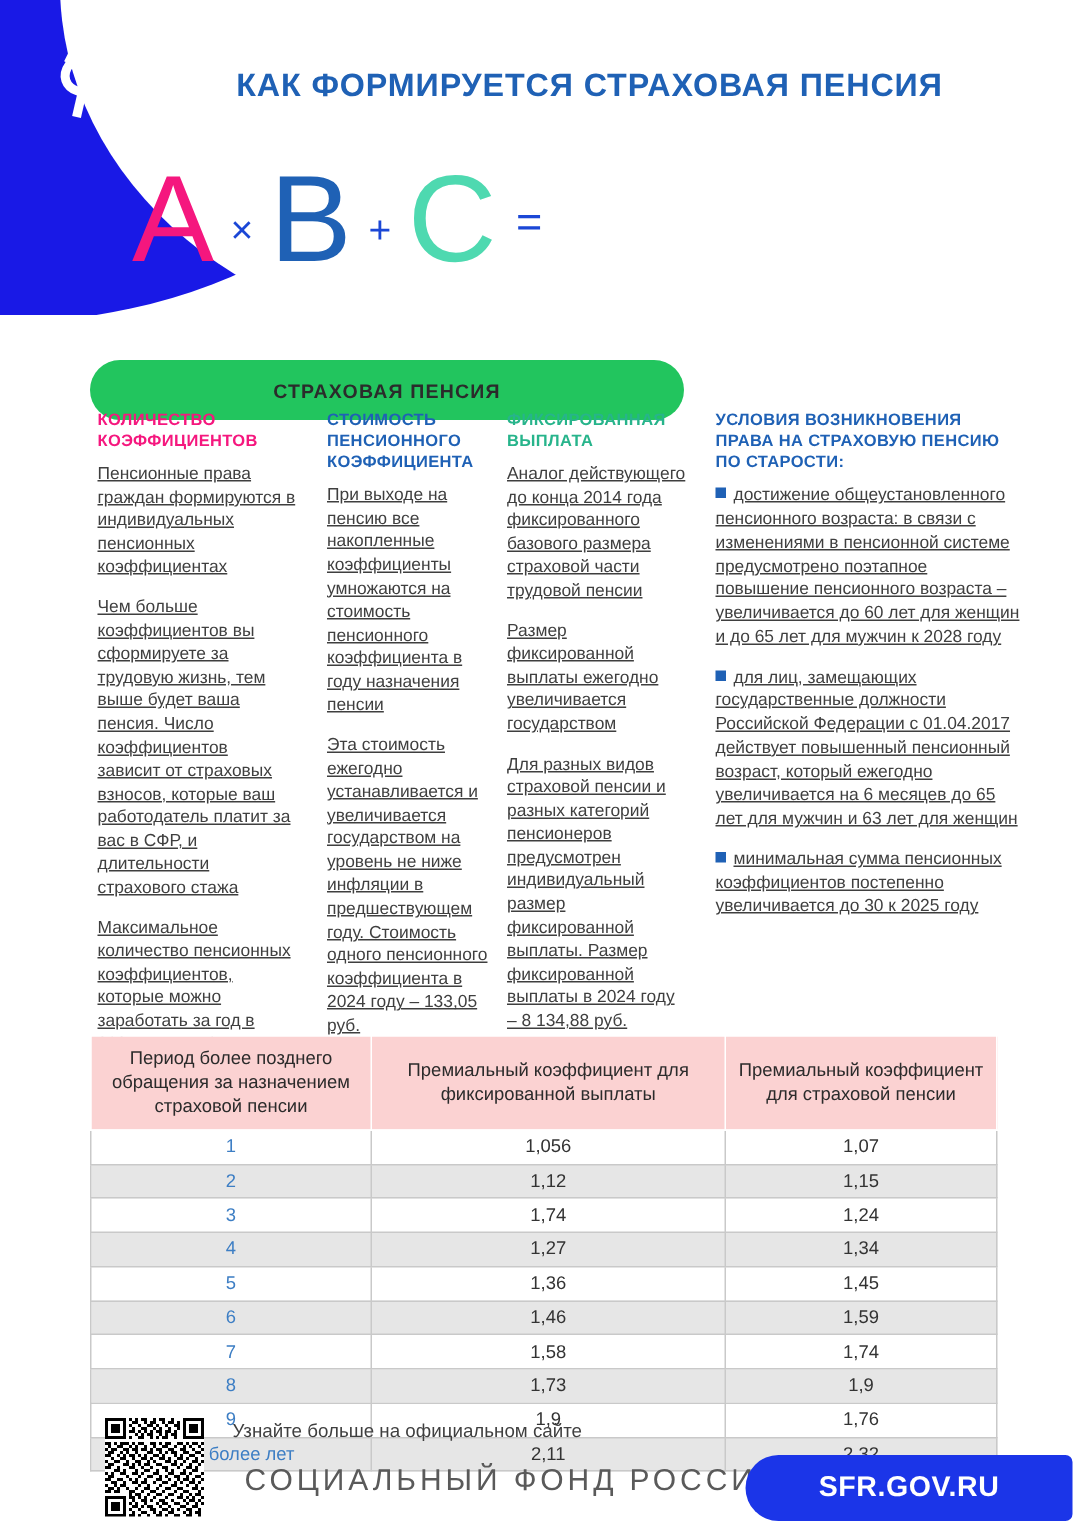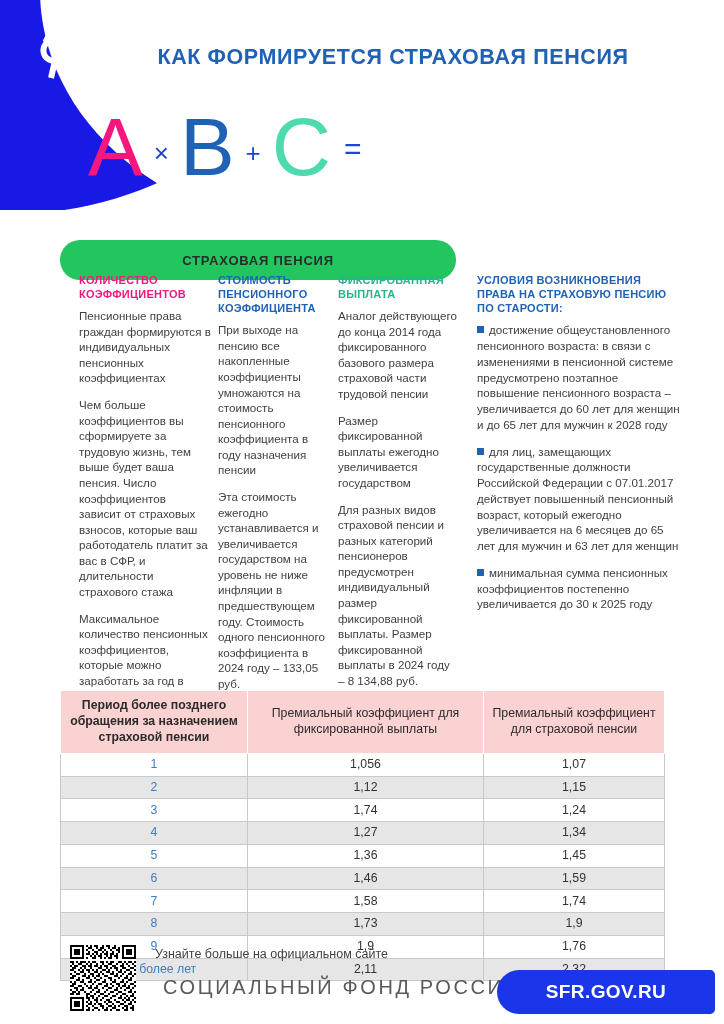--- a/index.html
+++ b/index.html
@@ -57,54 +57,54 @@
   .banner{
     position:absolute;left:60px;top:224px;width:396px;height:40px;
     background:#22c55e;border-radius:20px;
     display:flex;align-items:center;justify-content:center;
     font-size:13px;font-weight:bold;letter-spacing:.8px;color:#2b2b2b;margin-top:16px;
   }
 
   
   .cols{position:absolute;left:60px;top:273px;width:620px;}
   .col{position:absolute;top:0;}
-  .col1{left:19px;width:132px;}
+  .col1{left:5px;width:132px;}
   .col2{left:158px;width:112px;}
   .col3{left:278px;width:120px;}
   .col4{left:417px;width:206px;}
   .col-head{
     font-size:11px;font-weight:bold;line-height:1.28;letter-spacing:.25px;
     text-transform:uppercase;margin-bottom:7px;
   }
   .c1{color:#F5177E;}
   .c2{color:#1F61B5;}
   .c3{color:#27B48B;}
   .c4{color:#1F61B5;}
   .col p{
-    margin:0 0 11px 0;font-size:11.6px;line-height:1.345;color:#3f3f3f;
+    margin:0 0 11px 0;font-size:11.6px;line-height:1.345;color:#3f3f3f;text-decoration:underline;
   }
   .col4 p{font-size:11.6px;line-height:1.36;}
   .bullet-sq{
     display:inline-block;width:7px;height:7px;background:#1F61B5;
     margin-right:5px;vertical-align:1px;
   }
 
   
   .tbl-wrap{position:absolute;left:60px;top:690px;width:605px;}
   table.coef{
     border-collapse:collapse;width:605px;
     font-size:12.3px;color:#333;
   }
   table.coef th{
     background:#FBD2D2;color:#2b2b2b;font-weight:400;
     border:1px solid #ffffff;
     padding:7px 4px;line-height:1.3;font-size:12.3px;
     vertical-align:middle;
   }
-  table.coef th:first-child{width:178px;font-weight:bold;}
+  table.coef th:first-child{width:178px;}
   table.coef th:nth-child(2){width:227px;}
   table.coef td{
     border:1px solid #c9c9c9;
     padding:3.2px 4px;text-align:center;line-height:1.25;
   }
   table.coef tbody tr:nth-child(even) td{background:#e6e6e6;}
   table.coef tbody tr:nth-child(odd) td{background:#ffffff;}
   td.period{color:#3d7ec4;}
 
   
@@ -180,21 +180,21 @@
       <p>Аналог действующего до конца 2014 года фиксированного базового размера страховой части трудовой пенсии</p>
       <p>Размер фиксированной выплаты ежегодно увеличивается государством</p>
       <p>Для разных видов страховой пенсии и разных категорий пенсионеров предусмотрен индивидуальный размер фиксированной выплаты. Размер фиксированной выплаты в 2024 году – 8 134,88 руб.</p>
     </div>
 
     <div class="col col4">
       <div class="col-head c4" style="white-space:pre-line">УСЛОВИЯ ВОЗНИКНОВЕНИЯ
 ПРАВА НА СТРАХОВУЮ ПЕНСИЮ
 ПО СТАРОСТИ:</div>
       <p><span class="bullet-sq"></span><span>достижение общеустановленного пенсионного возраста: в связи с изменениями в пенсионной системе предусмотрено поэтапное повышение пенсионного возраста – увеличивается до 60 лет для женщин и до 65 лет для мужчин к 2028 году</span></p>
-      <p><span class="bullet-sq"></span><span>для лиц, замещающих государственные должности Российской Федерации с 07.01.2017 действует повышенный пенсионный возраст, который ежегодно увеличивается на 6 месяцев до 65 лет для мужчин и 63 лет для женщин</span></p>
+      <p><span class="bullet-sq"></span><span>для лиц, замещающих государственные должности Российской Федерации с 01.04.2017 действует повышенный пенсионный возраст, который ежегодно увеличивается на 6 месяцев до 65 лет для мужчин и 63 лет для женщин</span></p>
       <p><span class="bullet-sq"></span><span>минимальная сумма пенсионных коэффициентов постепенно увеличивается до 30 к 2025 году</span></p>
     </div>
 
   </div>
 
   <div class="tbl-wrap">
     <table class="coef">
       <thead>
         <tr>
           <th>Период более позднего обращения за назначением страховой пенсии</th>

